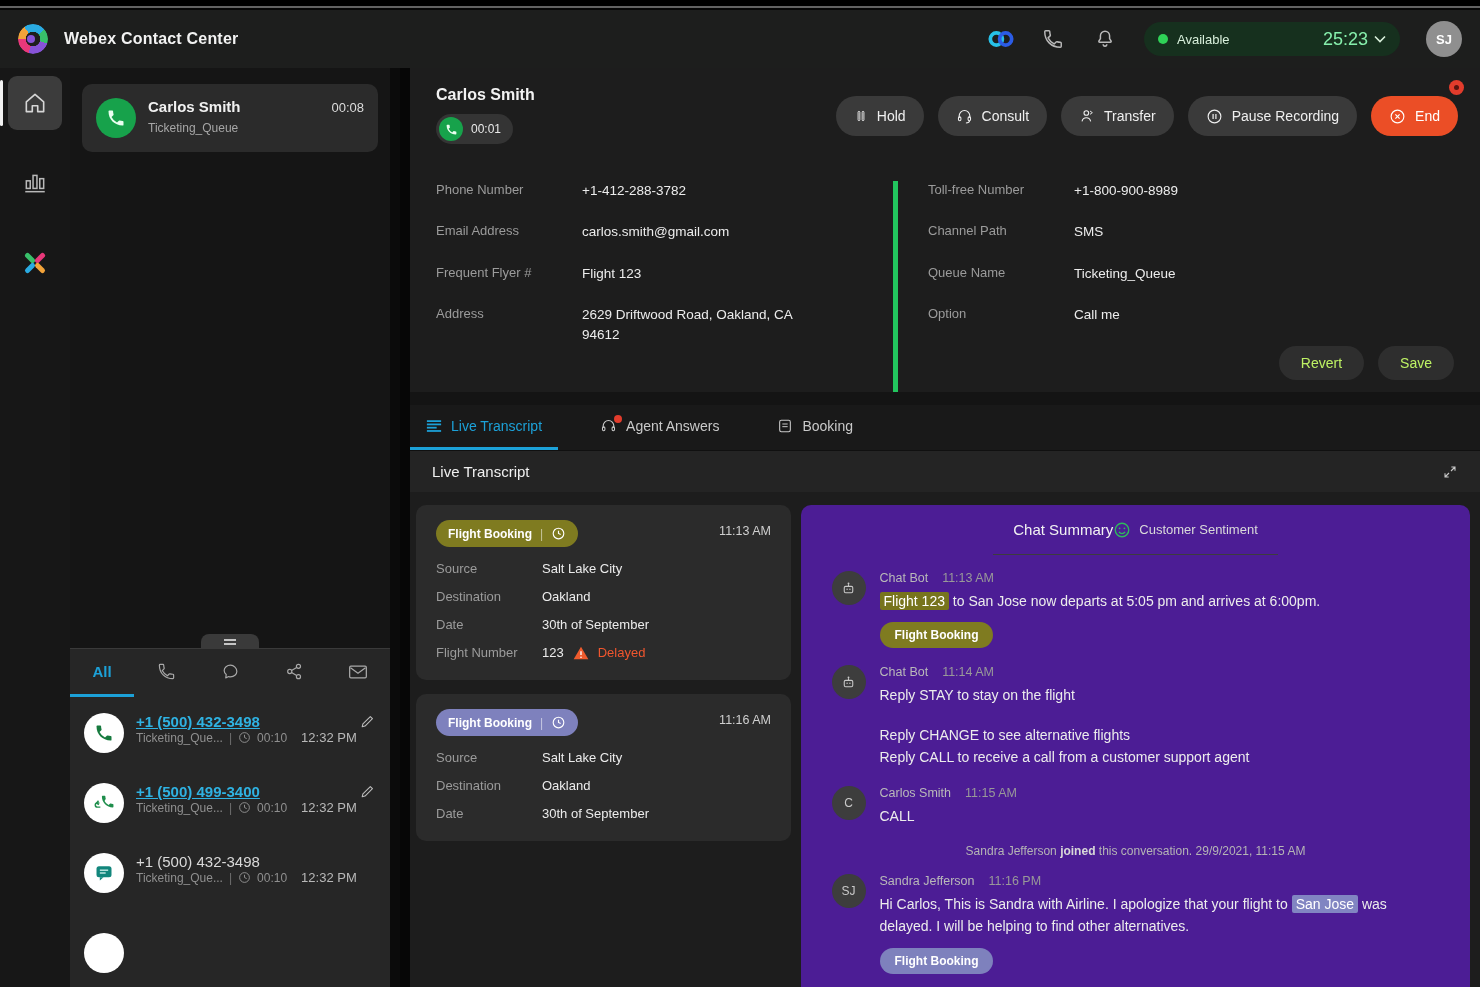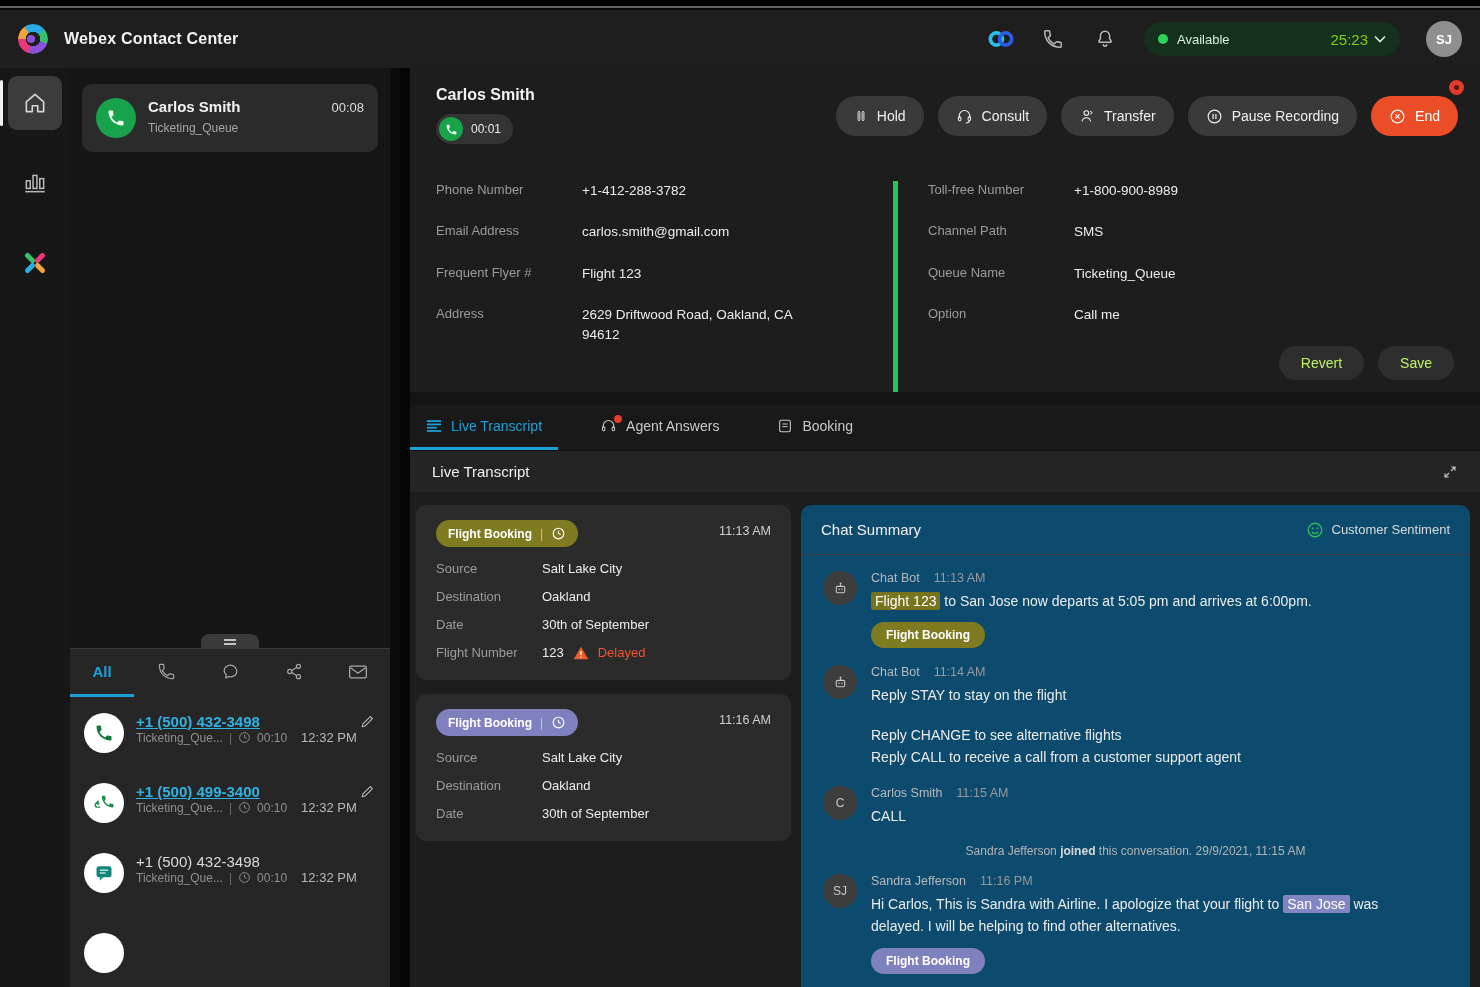--- a/index.html
+++ b/index.html
@@ -18,21 +18,21 @@
   .cc-logo-dot { position:absolute; left:50%; top:50%; width:8px; height:8px; margin:-4px 0 0 -4px;
     border-radius:50%; background:#8753d8; }
   .app-title { margin-left:16px; font-size:16px; font-weight:bold; color:#f2f2f2; letter-spacing:.2px; }
   .header-right { margin-left:auto; display:flex; align-items:center; gap:26px; }
   .hdr-icon-btn { width:26px; height:26px; display:flex; align-items:center; justify-content:center; cursor:pointer; }
   .status-pill { width:256px; height:34px; background:#16301e; border-radius:17px; display:flex;
     align-items:center; padding:0 14px; gap:9px; cursor:pointer; }
   .status-dot { width:10px; height:10px; border-radius:50%; background:#2fd157; }
   .status-label { font-size:13px; color:#d8efdb; }
   .status-right { margin-left:auto; display:flex; align-items:center; gap:6px; }
-  .status-timer { font-size:15px; color:#84cc16; }
+  .status-timer { font-size:18px; color:#86efac; }
   .avatar { width:36px; height:36px; border-radius:50%; background:#8f8f8f; color:#fff;
     display:flex; align-items:center; justify-content:center; font-size:13px; font-weight:bold; cursor:pointer; }
 
   
   .rail { position:absolute; top:68px; bottom:0; left:0; width:70px; background:#171717;
     display:flex; flex-direction:column; align-items:center; padding-top:8px; gap:26px; }
   .rail-item { width:54px; height:54px; border-radius:9px; display:flex; align-items:center;
     justify-content:center; cursor:pointer; position:relative; }
   .rail-item.active { background:#3c3c3c; }
   .rail-item.active::before { content:""; position:absolute; left:-8px; top:4px; bottom:4px; width:3px;
@@ -118,21 +118,21 @@
     font-size:12px; font-weight:bold; color:#fff; }
   .bk-badge.olive { background:#7f7b20; }
   .bk-badge.purple { background:#7e81bd; }
   .bk-badge .bsep { opacity:.55; font-weight:normal; }
   .bk-time { margin-left:auto; font-size:12.5px; color:#cfcfcf; padding-top:4px; }
   .bk-row { display:flex; margin-bottom:13px; }
   .bk-label { width:106px; flex:none; font-size:13px; color:#9b9b9b; }
   .bk-value { font-size:13px; color:#ececec; display:flex; align-items:center; gap:9px; }
   .delayed-text { color:#f0562e; }
 
-  .chat-panel { flex:1; background:#0c4a6e; border-radius:10px 10px 0 0; display:flex; flex-direction:column; overflow:hidden; }
+  .chat-panel { flex:1; background:#4c1d95; border-radius:10px 10px 0 0; display:flex; flex-direction:column; overflow:hidden;align-items:center; }
   .chat-head { height:50px; flex:none; display:flex; align-items:center; padding:0 20px; border-bottom:1px solid #3d3d3d; }
   .chat-title { font-size:15px; color:#f2f2f2; }
   .sentiment { margin-left:auto; display:flex; align-items:center; gap:8px; cursor:pointer; }
   .sentiment-label { font-size:13px; color:#dadada; }
   .chat-body { flex:1; padding:16px 22px 0; overflow:hidden; }
   .msg { display:flex; gap:14px; margin-bottom:17px; }
   .msg-avatar { width:34px; height:34px; border-radius:50%; background:#3d3d3d; color:#c9c9c9; flex:none;
     display:flex; align-items:center; justify-content:center; font-size:12px; }
   .msg-head { font-size:12.5px; color:#b9b9b9; }
   .msg-time { color:#999; margin-left:14px; }

